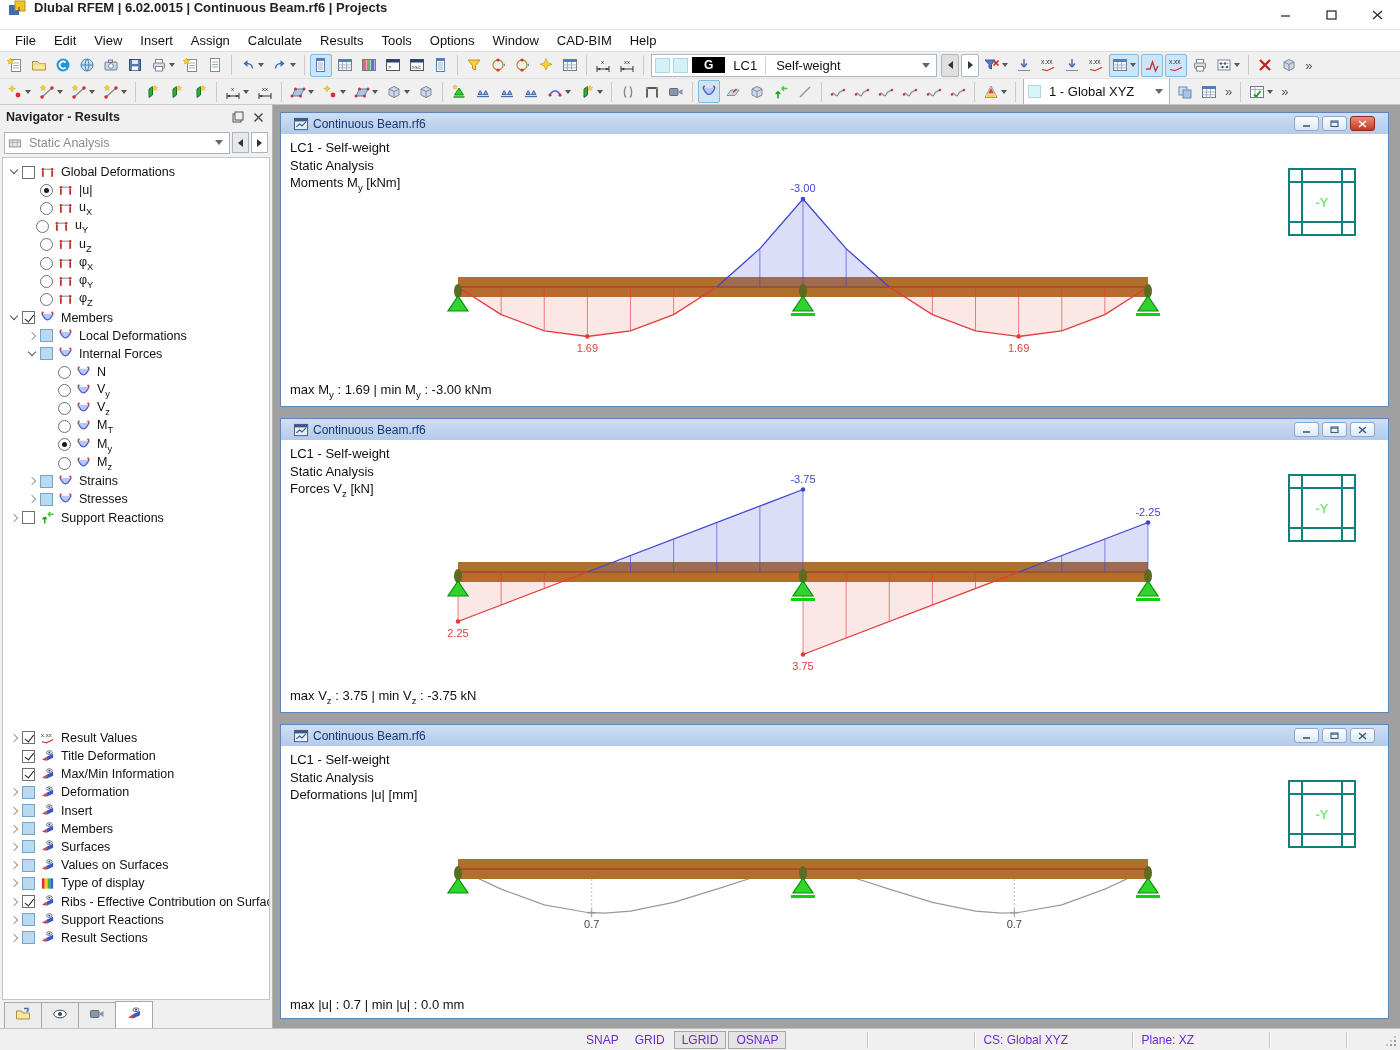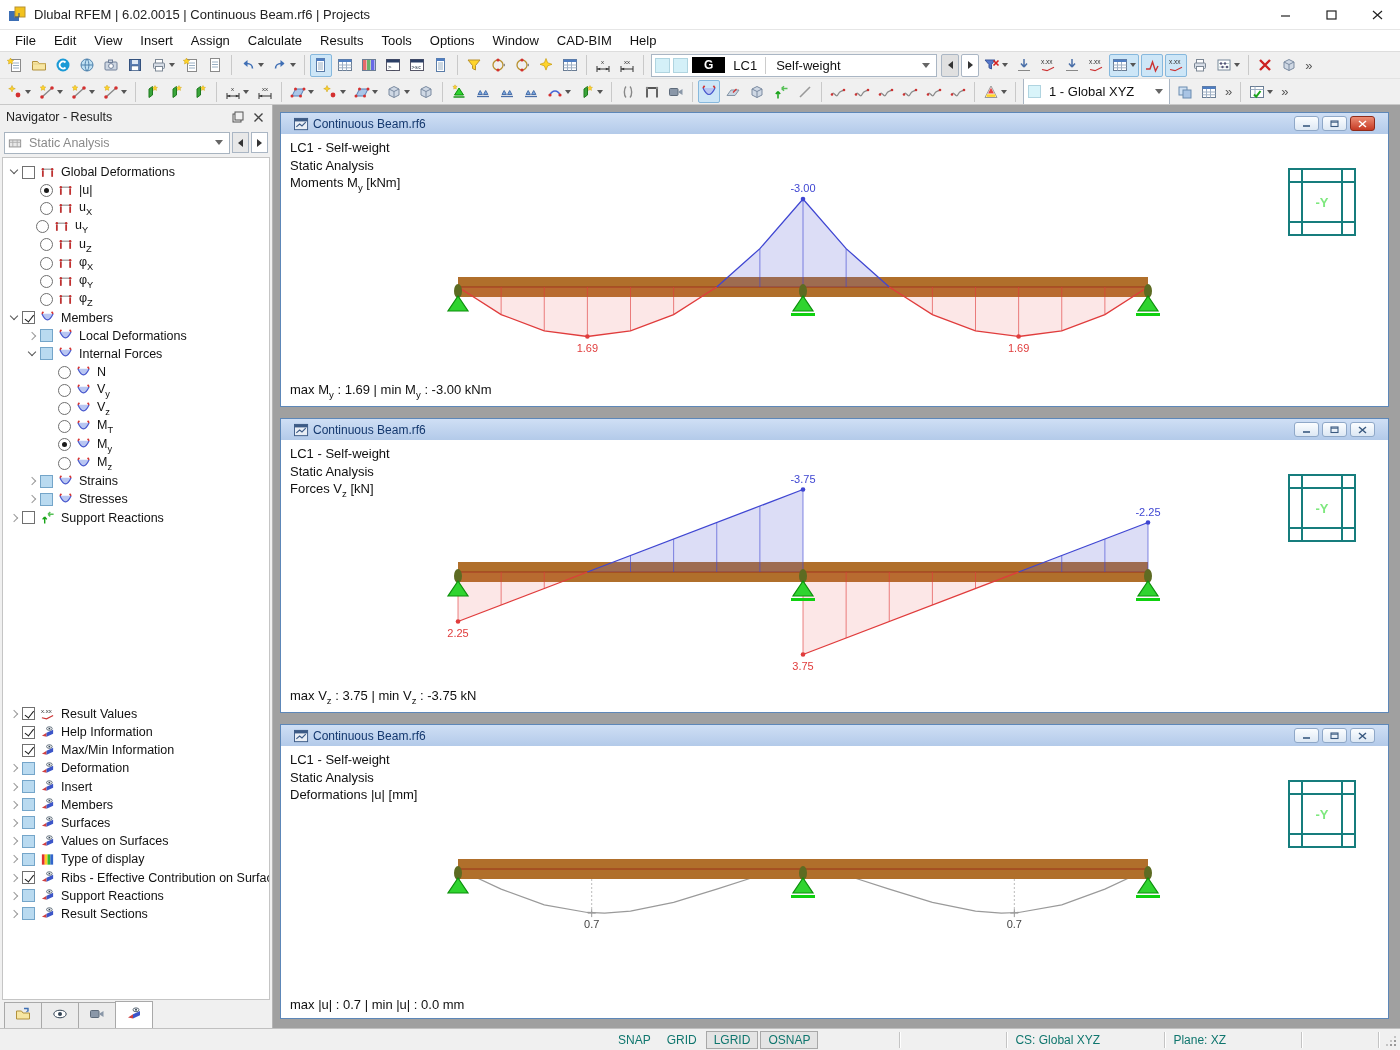--- a/index.html
+++ b/index.html
@@ -1,20 +1,20 @@
 <!DOCTYPE html>
 <html><head>
 <meta charset="utf-8">
 <style>
   * { box-sizing: border-box; margin: 0; padding: 0; }
   html,body { width:1400px; height:1050px; overflow:hidden;
     font-family:"Liberation Sans", sans-serif; background:#f0f0f0; font-size:13px; color:#111; }
 
   
-  .titlebar { height:30px; background:#ffffff; display:flex; align-items:center; border-bottom:1px solid #e6e6e6; }
+  .titlebar { height:30px; background:#ffffff; display:flex; align-items:flex-start; border-bottom:1px solid #e6e6e6;font-weight:bold; }
   .app-icon { width:18px; height:18px; margin:0 8px 0 8px; flex:none; }
   .app-title { font-size:13px; color:#222; }
   .win-controls { margin-left:auto; display:flex; height:100%; }
   .wc-btn { width:46px; height:100%; display:flex; align-items:center; justify-content:center; }
 
   
   .menubar { height:22px; background:#fff; display:flex; align-items:center; padding-left:6px; border-bottom:1px solid #ddd; }
   .menu-item { padding:2px 9px; font-size:13px; color:#111; }
 
   
@@ -40,28 +40,28 @@
   .cs-combo { display:inline-flex; align-items:center; height:28px; background:#fff; border:1px solid #aab6c4; margin:0 3px; flex:none; }
   .cs-swatch { width:13px; height:13px; background:#d9f4fa; border:1px solid #b0d4e0; margin-left:4px; }
   .cs-label { padding:0 8px; font-size:13px; width:108px; }
 
   
   .main { display:flex; height:923px; }
 
   
   .navigator { width:273px; flex:none; background:#f0f0f0; border-right:1px solid #b5b5b5; display:flex; flex-direction:column; }
   .nav-header { height:24px; display:flex; align-items:center; padding:0 6px; }
-  .nav-title { font-weight:normal; font-size:12.5px; color:#222; flex:1; }
+  .nav-title { font-weight:bold; font-size:12.5px; color:#222; flex:1; }
   .nav-hicon { width:16px; height:16px; display:flex; align-items:center; justify-content:center; margin-left:4px; }
   .nav-combo-row { height:27px; display:flex; align-items:center; padding:2px 4px; }
   .nav-combo { flex:1; height:22px; background:#fff; border:1px solid #a8b4c0; display:flex; align-items:center; }
   .nav-combo-text { flex:1; color:#8a8a8a; font-size:12.5px; padding-left:4px; }
   .nav-body { flex:1; background:#fff; border:1px solid #c5c5c5; margin:1px 2px 0 2px; display:flex; flex-direction:column; overflow:hidden; }
   #tree-top { padding-top:5px; }
-  #tree-bottom { margin-top:auto; margin-bottom:76px; }
+  #tree-bottom { margin-top:auto; margin-bottom:52px; }
   .trow { height:18.2px; display:flex; align-items:center; font-size:12.5px; }
   .exp { width:15px; height:14px; position:relative; flex:none; }
   .exp.closed::before { content:""; position:absolute; left:4px; top:4px; width:5px; height:5px;
      border-right:1.6px solid #9a9a9a; border-top:1.6px solid #9a9a9a; transform:rotate(45deg); }
   .exp.open::before { content:""; position:absolute; left:4px; top:2px; width:5px; height:5px;
      border-right:1.6px solid #555; border-top:1.6px solid #555; transform:rotate(135deg); }
   .cb { width:13px; height:13px; border:1px solid #707070; background:#fff; position:relative; flex:none; margin-right:2px; }
   .cb.mixed { background:#b9daf0; border-color:#74a5c9; }
   .cb.on::after { content:""; position:absolute; left:3.5px; top:0.5px; width:4px; height:7.5px;
      border:solid #1a1a1a; border-width:0 1.8px 1.8px 0; transform:rotate(38deg); }
@@ -86,21 +86,21 @@
      background:linear-gradient(#fbfdff,#dde8f4); display:flex; align-items:center; justify-content:center; }
   .vbtn.close-active { background:linear-gradient(#ec8c74,#c63a24); border-color:#8e2a1a; }
   .vcontent { position:relative; height:272px; background:#fff; overflow:hidden; }
   svg.diagram { position:absolute; left:0; top:0; }
   .vinfo { position:absolute; top:5px; left:9px; font-size:13px; line-height:17.5px; color:#101010; }
   .vinfo div { white-space:nowrap; }
   .vstatus { position:absolute; bottom:6px; left:9px; font-size:13px; color:#101010; white-space:nowrap; }
   .axiscube { position:absolute; left:1006px; top:33px; width:70px; height:70px; }
 
   
-  .statusbar { height:22px; background:#f0f0f0; border-top:1px solid #c0c0c0; display:flex; align-items:center; font-size:12px; color:#0f766e;padding-left:32px; }
+  .statusbar { height:22px; background:#f0f0f0; border-top:1px solid #c0c0c0; display:flex; align-items:center; font-size:12px; color:#6d28d9; }
   .sb-seg { height:100%; display:flex; align-items:center; }
   .sb-sep { width:1px; height:16px; background:#c4c4c4; box-shadow:1px 0 0 #fff; flex:none; }
   .sb-toggle { padding:1px 7px; margin:0 1px; }
   .sb-toggle.pressed { border:1px solid #a8a8a8; background:#e4e4e4; }
   .sb-grip { width:16px; height:100%; position:relative; flex:none; }
   .sb-grip::before { content:""; position:absolute; right:4px; bottom:4px; width:2px; height:2px; background:#9a9a9a;
      box-shadow:-4px 0 #9a9a9a, 0 -4px #9a9a9a, -8px 0 #c4c4c4, 0 -8px #c4c4c4, -4px -4px #c4c4c4; }
 </style>
 </head>
 <body>
@@ -990,21 +990,21 @@
             <span class="exp none"></span>
             <span class="cb on"></span>
             <span class="ticon">
               <svg width="15" height="15" viewBox="0 0 16 16" aria-hidden="true">
                 <path d="M2 11.5l5-3.2v4.2z" fill="#d04040"></path>
                 <path d="M7 8.3l7-3.3v4.2l-7 3.3z" fill="#3c55c8"></path>
                 <ellipse cx="10" cy="3.8" rx="3" ry="1.9" fill="#fff" stroke="#345" stroke-width=".8"></ellipse>
                 <circle cx="10" cy="3.8" r="1" fill="#345"></circle>
               </svg>
             </span>
-            <span class="tlabel"><span>Help Information</span></span>
+            <span class="tlabel"><span>Title Deformation</span></span>
           </div>
           <div class="trow" style="padding-left: 4px;">
             <span class="exp none"></span>
             <span class="cb on"></span>
             <span class="ticon">
               <svg width="15" height="15" viewBox="0 0 16 16" aria-hidden="true">
                 <path d="M2 11.5l5-3.2v4.2z" fill="#d04040"></path>
                 <path d="M7 8.3l7-3.3v4.2l-7 3.3z" fill="#3c55c8"></path>
                 <ellipse cx="10" cy="3.8" rx="3" ry="1.9" fill="#fff" stroke="#345" stroke-width=".8"></ellipse>
                 <circle cx="10" cy="3.8" r="1" fill="#345"></circle>

